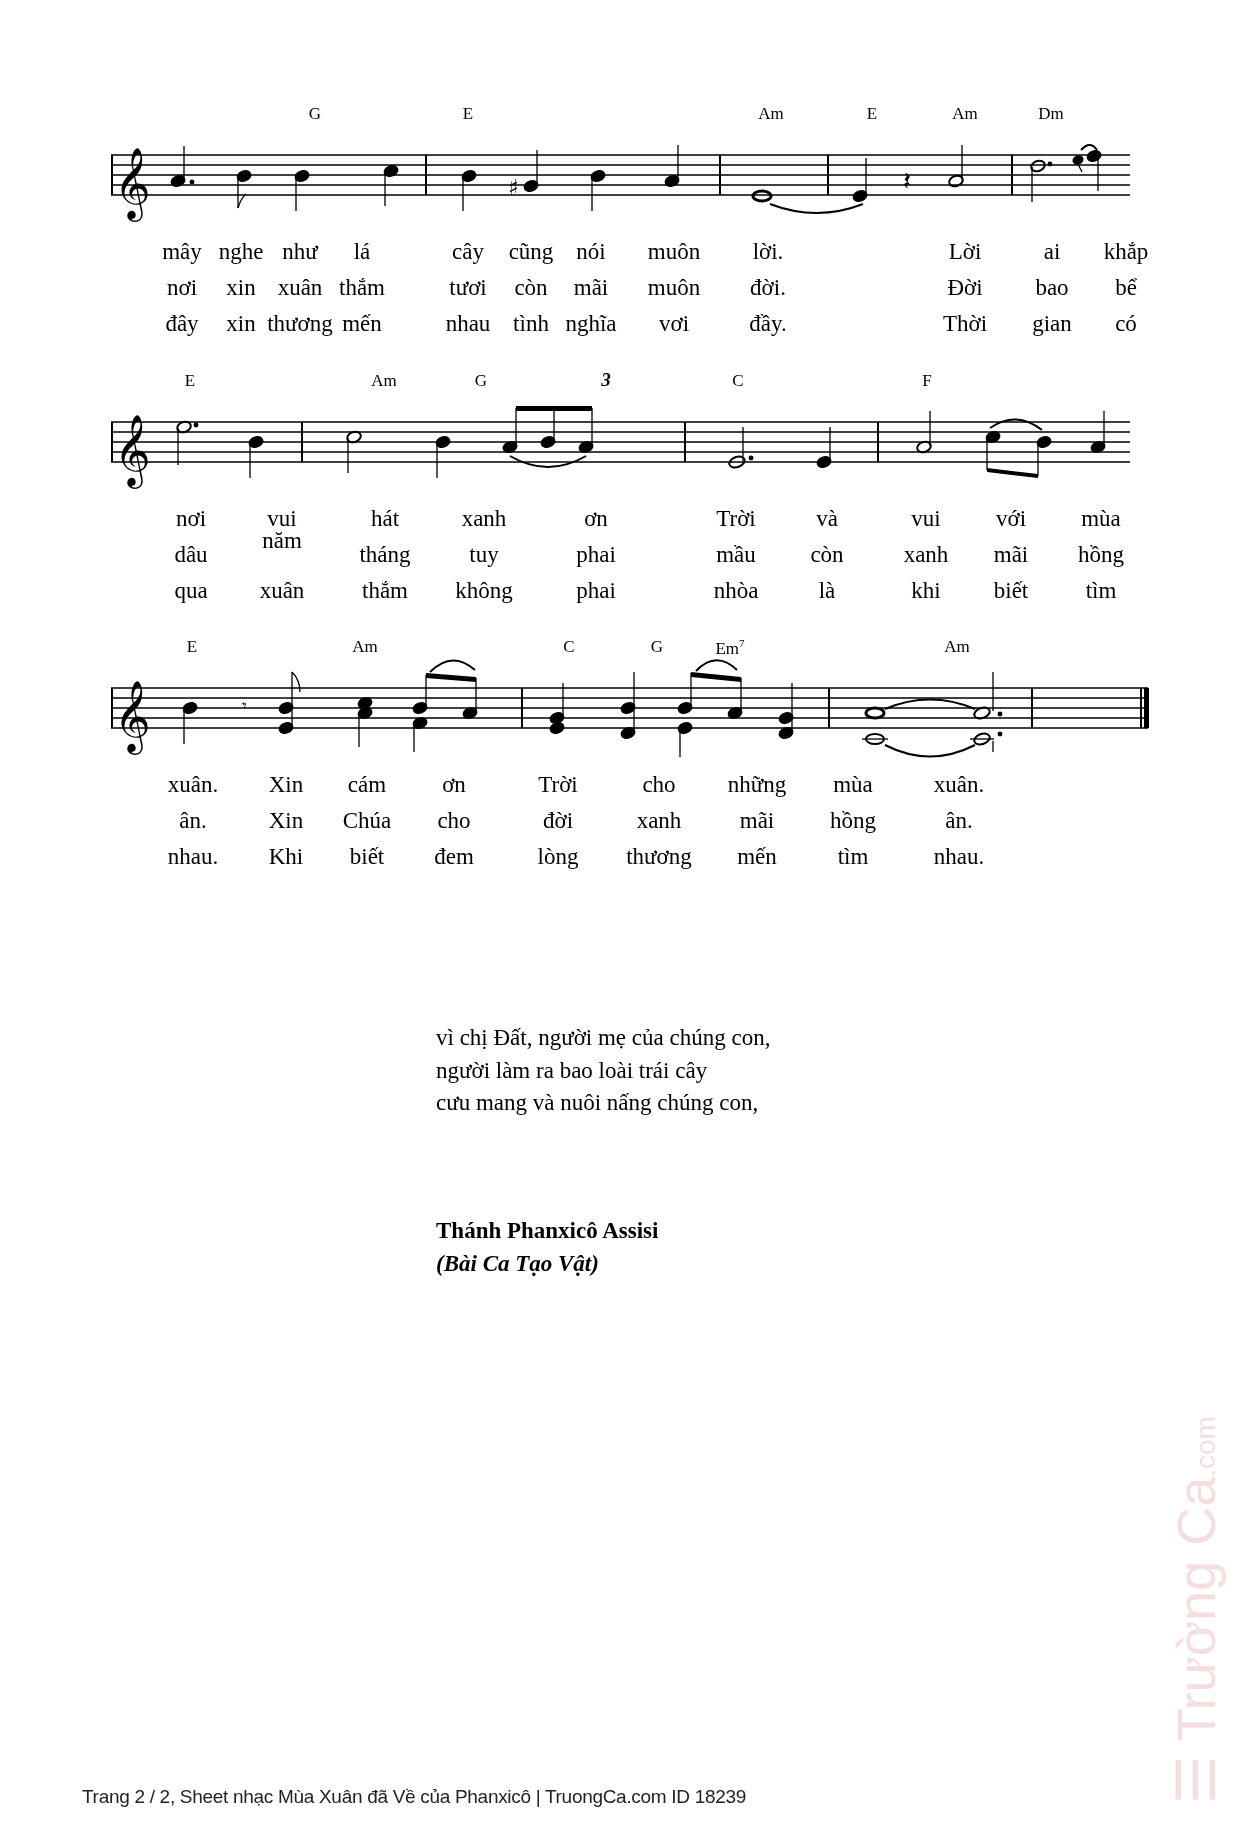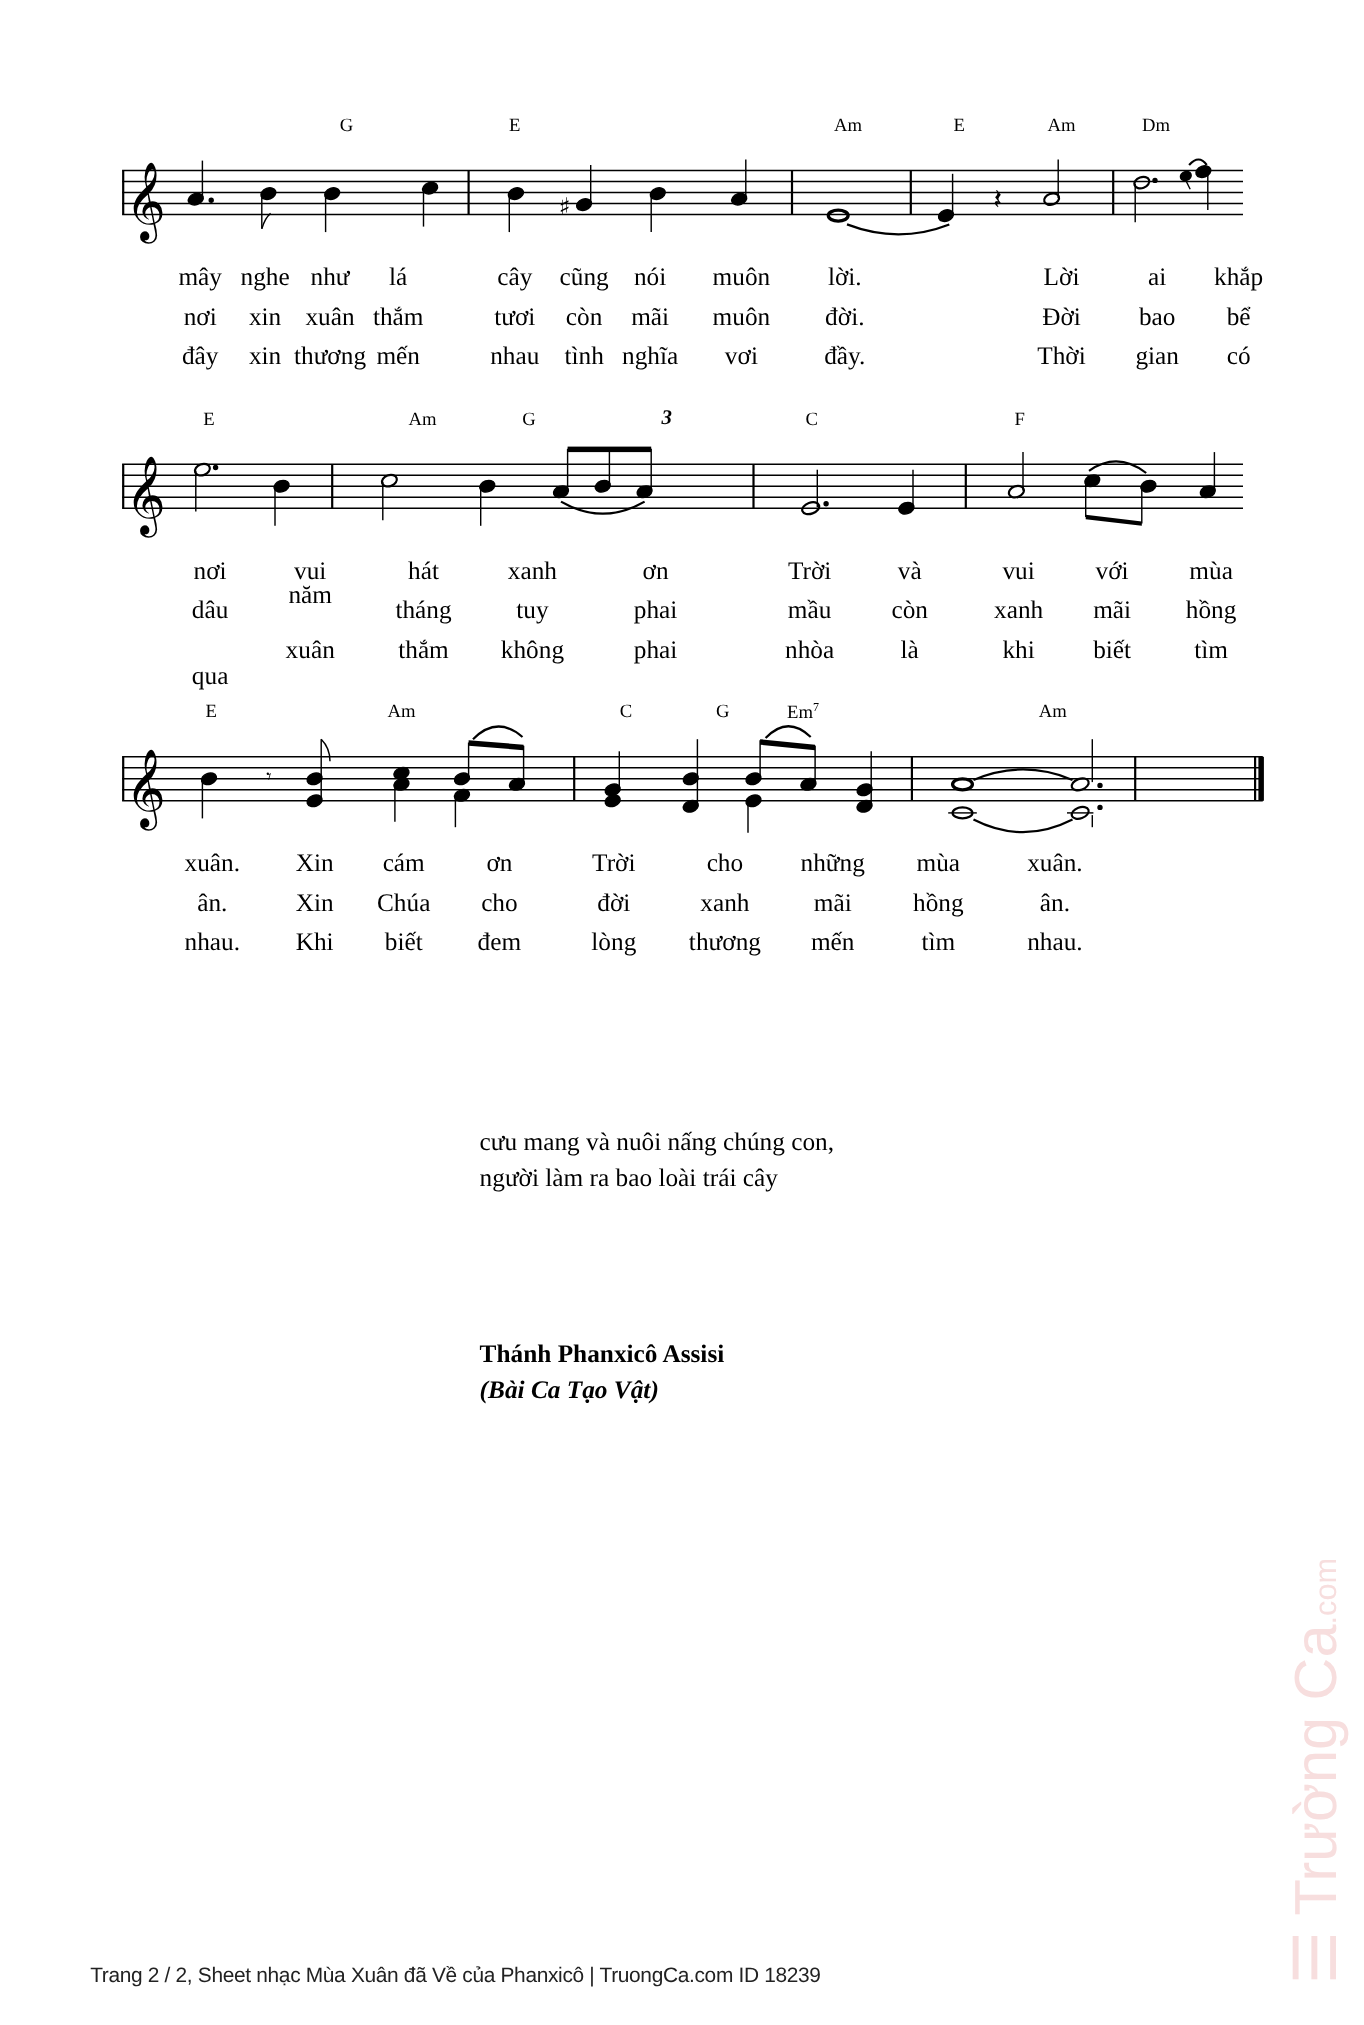--- a/index.html
+++ b/index.html
@@ -214,21 +214,21 @@
       <span class="lyric" style="left:385px;top:542px">tháng</span>
       <span class="lyric" style="left:484px;top:542px">tuy</span>
       <span class="lyric" style="left:596px;top:542px">phai</span>
       <span class="lyric" style="left:736px;top:542px">mầu</span>
       <span class="lyric" style="left:827px;top:542px">còn</span>
       <span class="lyric" style="left:926px;top:542px">xanh</span>
       <span class="lyric" style="left:1011px;top:542px">mãi</span>
       <span class="lyric" style="left:1101px;top:542px">hồng</span>
     </div>
     <div>
-      <span class="lyric" style="left:191px;top:602px">qua</span>
+      <span class="lyric" style="left:191px;top:578px">qua</span>
       <span class="lyric" style="left:282px;top:578px">xuân</span>
       <span class="lyric" style="left:385px;top:578px">thắm</span>
       <span class="lyric" style="left:484px;top:578px">không</span>
       <span class="lyric" style="left:596px;top:578px">phai</span>
       <span class="lyric" style="left:736px;top:578px">nhòa</span>
       <span class="lyric" style="left:827px;top:578px">là</span>
       <span class="lyric" style="left:926px;top:578px">khi</span>
       <span class="lyric" style="left:1011px;top:578px">biết</span>
       <span class="lyric" style="left:1101px;top:578px">tìm</span>
     </div>
@@ -349,22 +349,23 @@
       <span class="lyric" style="left:558px;top:844px">lòng</span>
       <span class="lyric" style="left:659px;top:844px">thương</span>
       <span class="lyric" style="left:757px;top:844px">mến</span>
       <span class="lyric" style="left:853px;top:844px">tìm</span>
       <span class="lyric" style="left:959px;top:844px">nhau.</span>
     </div>
   </div>
 </div>
 
 <div class="quote">
+  <div>vì chị Đất, người mẹ của chúng con,</div>
+  <div>người làm ra bao loài trái cây</div>
   <div>cưu mang và nuôi nấng chúng con,</div>
-  <div>người làm ra bao loài trái cây</div>
 </div>
 <div class="quote-author">Thánh Phanxicô Assisi</div>
 <div class="quote-work">(Bài Ca Tạo Vật)</div>
 
 <div class="footer">Trang 2 / 2, Sheet nhạc Mùa Xuân đã Về của Phanxicô  | TruongCa.com ID 18239</div>
 
 <div class="watermark">
   <span>☰ </span><span>Trường Ca</span><small>.com</small>
 </div>
 

